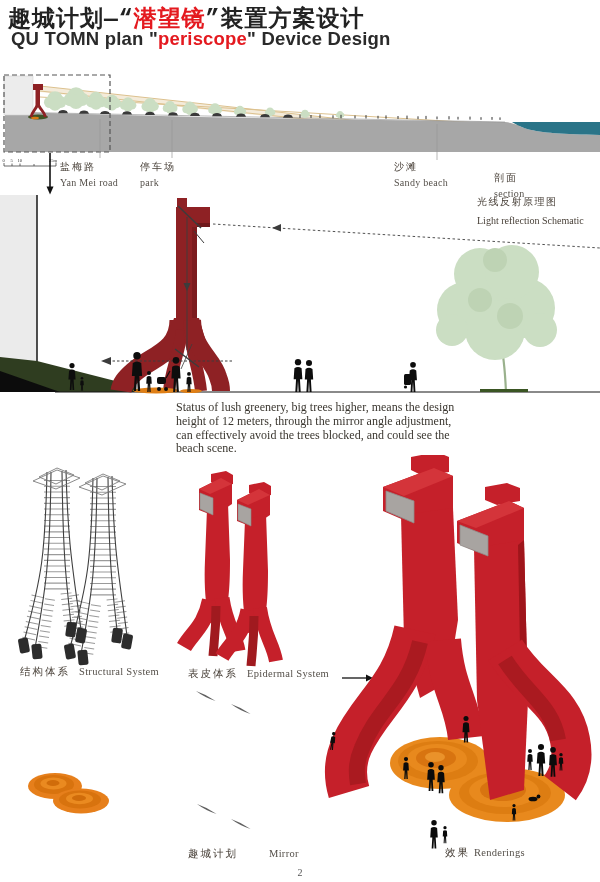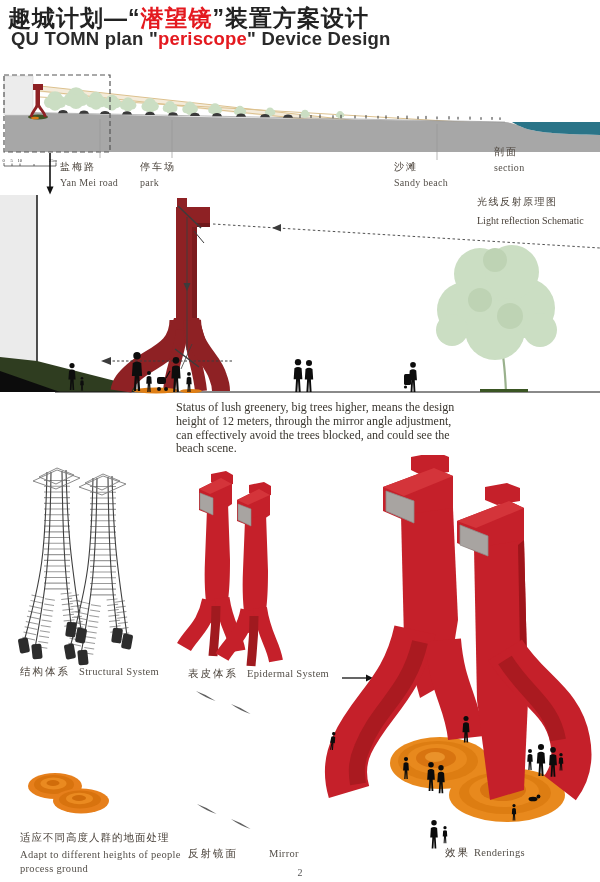--- a/index.html
+++ b/index.html
@@ -1,26 +1,26 @@
 <!DOCTYPE html>
 <html><head>
 <meta charset="utf-8">
 <style>
   html,body{margin:0;padding:0;background:#888;}
   .page{position:relative;width:600px;height:882px;background:#fff;overflow:hidden;
         font-family:"Liberation Serif",serif;color:#46413a;}
   .abs{position:absolute;}
   
-  .title-zh{left:8px;top:3px;font-family:Liberation Sans, sans-serif;font-weight:bold;
+  .title-zh{left:8px;top:3px;font-family:Liberation Mono, monospace;font-weight:bold;
             font-size:23px;letter-spacing:1px;color:#222;white-space:nowrap;}
   .title-en{left:11px;top:28px;font-family:"Liberation Sans",sans-serif;font-weight:bold;
             font-size:18.5px;letter-spacing:0.2px;color:#2a2a2a;white-space:nowrap;}
   .red{color:#e4191f;}
   
-  .lab{font-size:10px;color:#494139;line-height:16px;}
+  .lab{font-size:10px;color:#494139;line-height:16px;text-align:right;}
   .lab .zh{letter-spacing:2px;}
   .lab .en{letter-spacing:0.3px;color:#55504a;}
   .ctr{text-align:left;}
   .pair .zh{font-size:10.5px;letter-spacing:2px;}
   .pair .en{font-size:10.5px;margin-left:9px;letter-spacing:0.3px;}
   
   .desc-zh{left:18px;top:399px;width:160px;font-size:11px;line-height:12.6px;
            letter-spacing:0.3px;color:#3a362f;}
   .desc-en{left:176px;top:401px;width:285px;font-size:12px;line-height:13.8px;color:#3a362f;}
   .schem-title{left:477px;top:192px;width:130px;font-size:10px;line-height:19px;
@@ -136,21 +136,21 @@
     <div class="en">Yan Mei road</div>
   </div>
   <div class="abs lab ctr" style="left:140px;top:159px;width:66px">
     <div class="zh">停车场</div>
     <div class="en">park</div>
   </div>
   <div class="abs lab ctr" style="left:394px;top:159px;width:88px">
     <div class="zh">沙滩</div>
     <div class="en">Sandy beach</div>
   </div>
-  <div class="abs lab ctr" style="left:494px;top:144px;width:72px">
+  <div class="abs lab ctr" style="left:494px;top:170px;width:72px">
     <div class="zh">剖面</div>
     <div class="en">section</div>
   </div>
 
   <svg style="top:195px" width="600" height="200" viewBox="0 195 600 200">
 
     <rect x="0" y="195" width="37" height="173" fill="#ebebeb"></rect>
     <path d="M37,195 V369" stroke="#161616" stroke-width="1.5"></path>
 
     <path d="M0,357 L37,361 L135,386 L135,392 L0,392 Z" fill="#2f3d20"></path>
@@ -382,26 +382,21 @@
       <path d="M0,0 Q11,-1.6 22,0 Q11,1.9 0,0 Z" transform="translate(231,819) rotate(27)"></path>
     </g>
   </svg>
 
   <div class="abs lab pair" style="left:20px;top:664px">
     <span class="zh">结构体系</span><span class="en">Structural System</span>
   </div>
   <div class="abs lab pair" style="left:188px;top:666px">
     <span class="zh">表皮体系</span><span class="en">Epidermal System</span>
   </div>
-  <div class="abs lab" style="left:20px;top:830px">
-    <div class="zh" style="font-size:10.5px;letter-spacing:1px">适应不同高度人群的地面处理</div>
-    <div class="en" style="font-size:10.5px;line-height:14px;margin-top:2px">Adapt to different heights of people</div>
-    <div class="en" style="font-size:10.5px;line-height:14px">process ground</div>
-  </div>
   <div class="abs lab pair" style="left:188px;top:846px">
-    <span class="zh">反射镜面</span><span class="en" style="margin-left:31px">Mirror</span>
+    <span class="zh">趣城计划</span><span class="en" style="margin-left:31px">Mirror</span>
   </div>
   <div class="abs lab pair" style="left:445px;top:845px">
     <span class="zh">效果</span><span class="en" style="margin-left:4px">Renderings</span>
   </div>
   <div class="abs pagenum">2</div>
 
 </div>
 
 </body></html>

